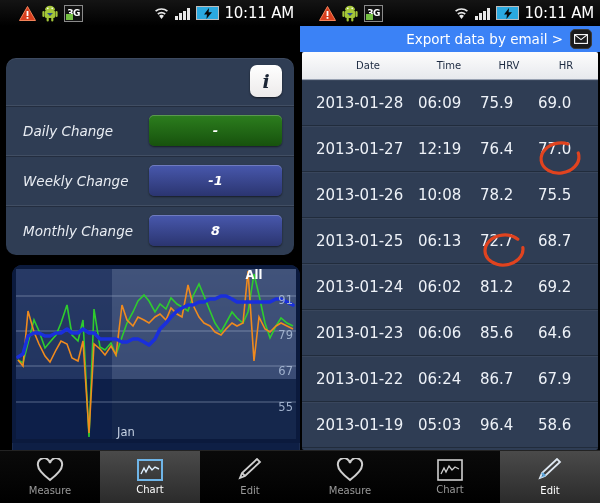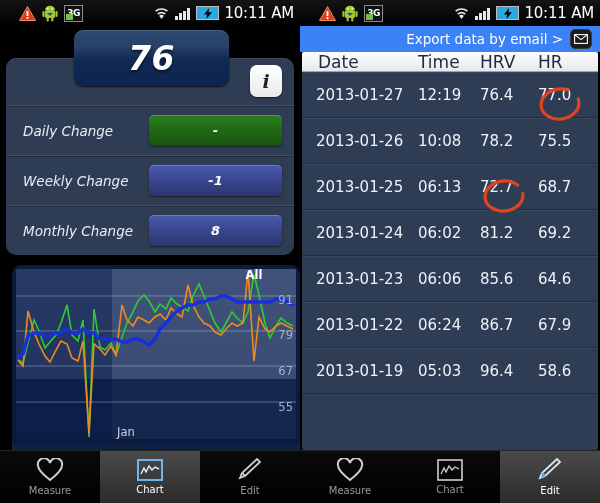--- a/index.html
+++ b/index.html
@@ -101,23 +101,23 @@
     border:1px solid #3a3a3a; display:flex; align-items:center; justify-content:center;
   }
   .mail-btn svg { width:14px; height:10px; }
 
   
   .table {
     position:absolute; top:52px; left:2px; width:296px; height:398px;
     background:#2f3d54; border-radius:2px; overflow:hidden;
   }
   .thead {
-    height:20px; background:linear-gradient(#fdfdfd,#e7e9ed);
+    height:28px; background:linear-gradient(#fdfdfd,#e7e9ed);
     display:flex; align-items:center; color:#1c2a41;
-    font-size:17px; border-bottom:1px solid #9aa3b3;
+    font-size:10px; border-bottom:1px solid #9aa3b3;text-align:center;
   }
   .tr { height:46px; display:flex; align-items:center; color:#eef2f8; font-size:15px;
         border-bottom:1px solid rgba(0,0,0,.28); box-shadow:inset 0 1px 0 rgba(255,255,255,.05); }
   .c-date { width:116px; padding-left:14px; }
   .c-time { width:62px; }
   .c-hrv  { width:58px; position:relative; }
   .c-hr   { width:56px; position:relative; }
   .thead .c-date { padding-left:16px; }
   .thead .c-time { }
   .circle {
@@ -182,23 +182,20 @@
         </div>
         <div class="batt-ico">
           <svg viewBox="0 0 10 11">
               <polygon points="6,0 1,6.5 4,6.5 3.4,11 9,4.2 5.6,4.2" fill="#0a0a0a"></polygon>
             </svg>
         </div>
         <div class="clock">10:11 AM</div>
       </div>
     </div>
 
-    <div class="bignum">
-      <span>76</span>
-    </div>
 
     <div class="card">
       <div class="card-top">
         <div class="info-btn">
           <span>i</span>
         </div>
       </div>
 
       <div class="row">
         <div class="lbl">Daily Change</div>
@@ -341,20 +338,26 @@
     </div>
 
     <div class="table">
       <div class="thead">
         <div class="c-date">Date</div>
         <div class="c-time">Time</div>
         <div class="c-hrv">HRV</div>
         <div class="c-hr">HR</div>
       </div>
 
+      <div class="tr">
+        <div class="c-date">2013-01-28</div>
+        <div class="c-time">06:09</div>
+        <div class="c-hrv">75.9</div>
+        <div class="c-hr">69.0</div>
+      </div>
 
       <div class="tr">
         <div class="c-date">2013-01-27</div>
         <div class="c-time">12:19</div>
         <div class="c-hrv">76.4</div>
         <div class="c-hr">
           <span>77.0</span>
           <svg class="circle" viewBox="0 0 46 37" style="left:22px;top:18px">
             <ellipse cx="23" cy="18.5" rx="19" ry="15" fill="none" stroke="#e0431f" stroke-width="3.2" transform="rotate(-8 23 18.5)" stroke-linecap="round" stroke-dasharray="96 14" stroke-dashoffset="6"></ellipse>
           </svg>

